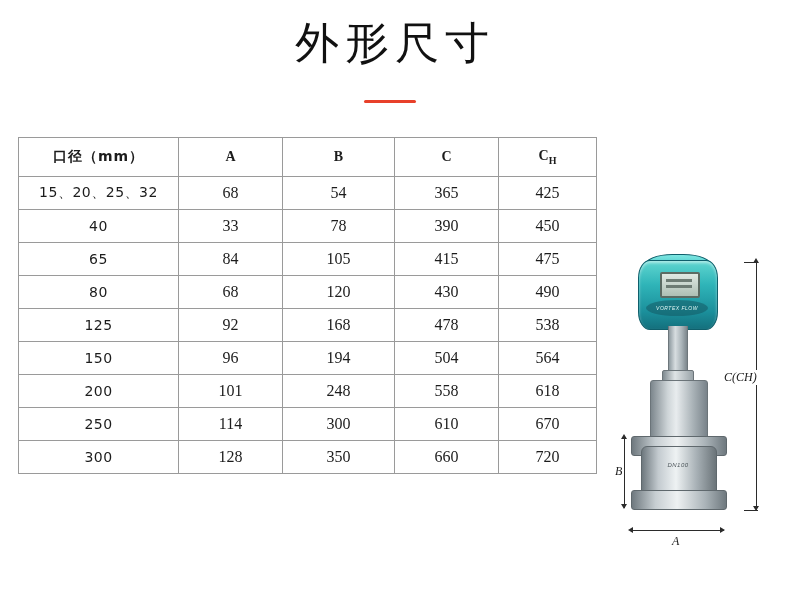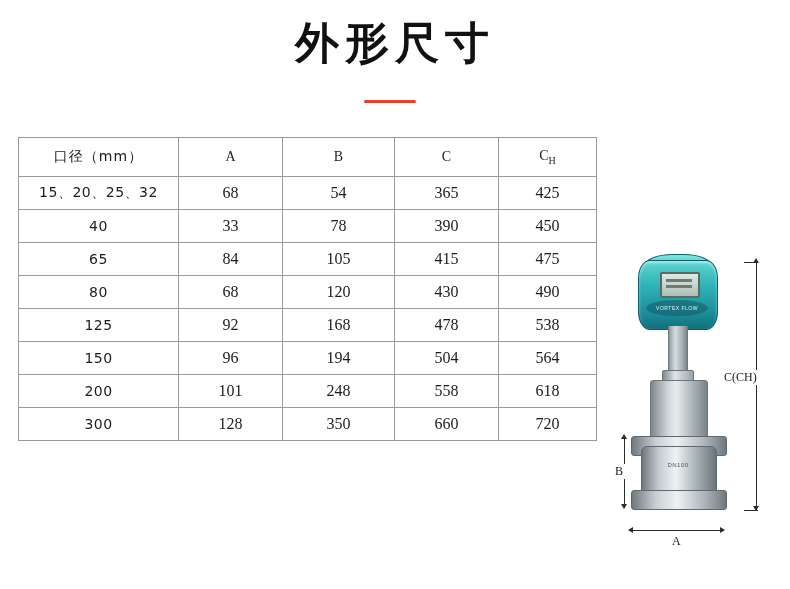--- a/index.html
+++ b/index.html
@@ -21,21 +21,21 @@
     height: 589px;
   }
   .title {
     position: absolute;
     top: 18px;
     left: 0;
     width: 790px;
     text-align: center;
     font-family: "DejaVu Sans", sans-serif;
     font-size: 44px;
-    font-weight: bold;
+    font-weight: normal;
     letter-spacing: 6px;
     color: #111111;
     line-height: 1.15;
   }
   .title-rule {
     position: absolute;
     top: 100px;
     left: 364px;
     width: 52px;
     height: 3px;
@@ -60,21 +60,21 @@
     text-align: center;
     vertical-align: middle;
     font-size: 16px;
     font-family: "Liberation Serif", serif;
     color: #1c1c1c;
     padding: 0 2px;
     background: #ffffff;
   }
   table.dims thead th {
     height: 38px;
-    font-weight: normal;
+    font-weight: bold;
     font-size: 14px;
   }
   table.dims thead th.col-head-cn {
     font-family: "DejaVu Sans", sans-serif;
     font-size: 14px;
     letter-spacing: 1px;
   }
   table.dims td.first-col {
     font-family: "DejaVu Sans", sans-serif;
     font-size: 14px;
@@ -91,20 +91,21 @@
   col.c4 { width: 104px; }
   col.c5 { width: 98px; }
 
   
   .figure {
     position: absolute;
     left: 610px;
     top: 240px;
     width: 170px;
     height: 320px;
+    font-style: italic;
   }
   
   .head-body {
     position: absolute;
     left: 28px;
     top: 20px;
     width: 78px;
     height: 68px;
     border-radius: 12px / 18px;
     background: linear-gradient(180deg,#5fd6d0 0%, #2fb4b8 35%, #1b8f9b 75%, #14707d 100%);
@@ -333,20 +334,27 @@
           <td>564</td>
         </tr>
         <tr>
           <td class="first-col">200</td>
           <td>101</td>
           <td>248</td>
           <td>558</td>
           <td>618</td>
         </tr>
         <tr>
+          <td class="first-col">250</td>
+          <td>114</td>
+          <td>300</td>
+          <td>610</td>
+          <td>670</td>
+        </tr>
+        <tr>
           <td class="first-col">300</td>
           <td>128</td>
           <td>350</td>
           <td>660</td>
           <td>720</td>
         </tr>
       </tbody>
     </table>
   </div>
 

